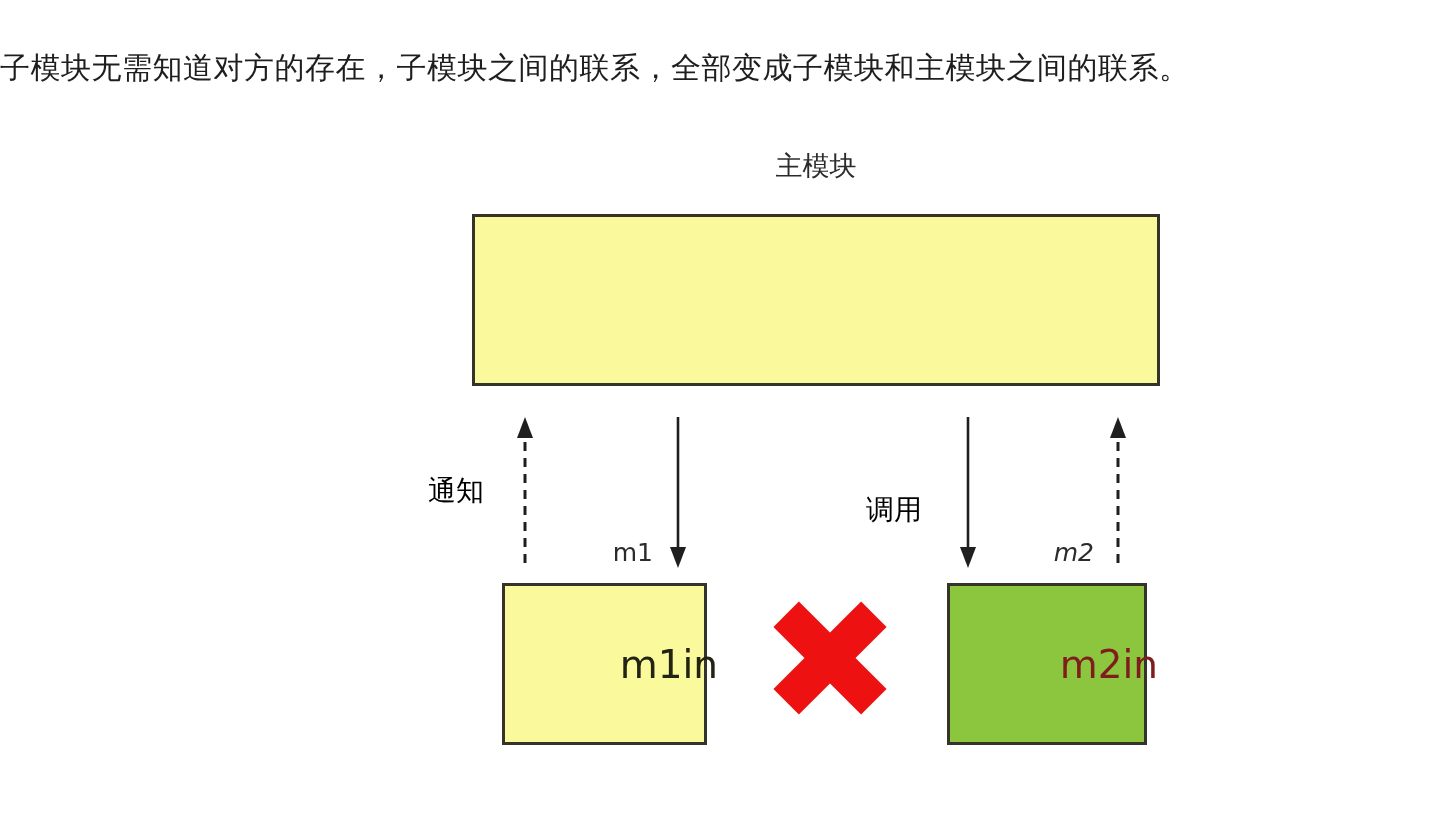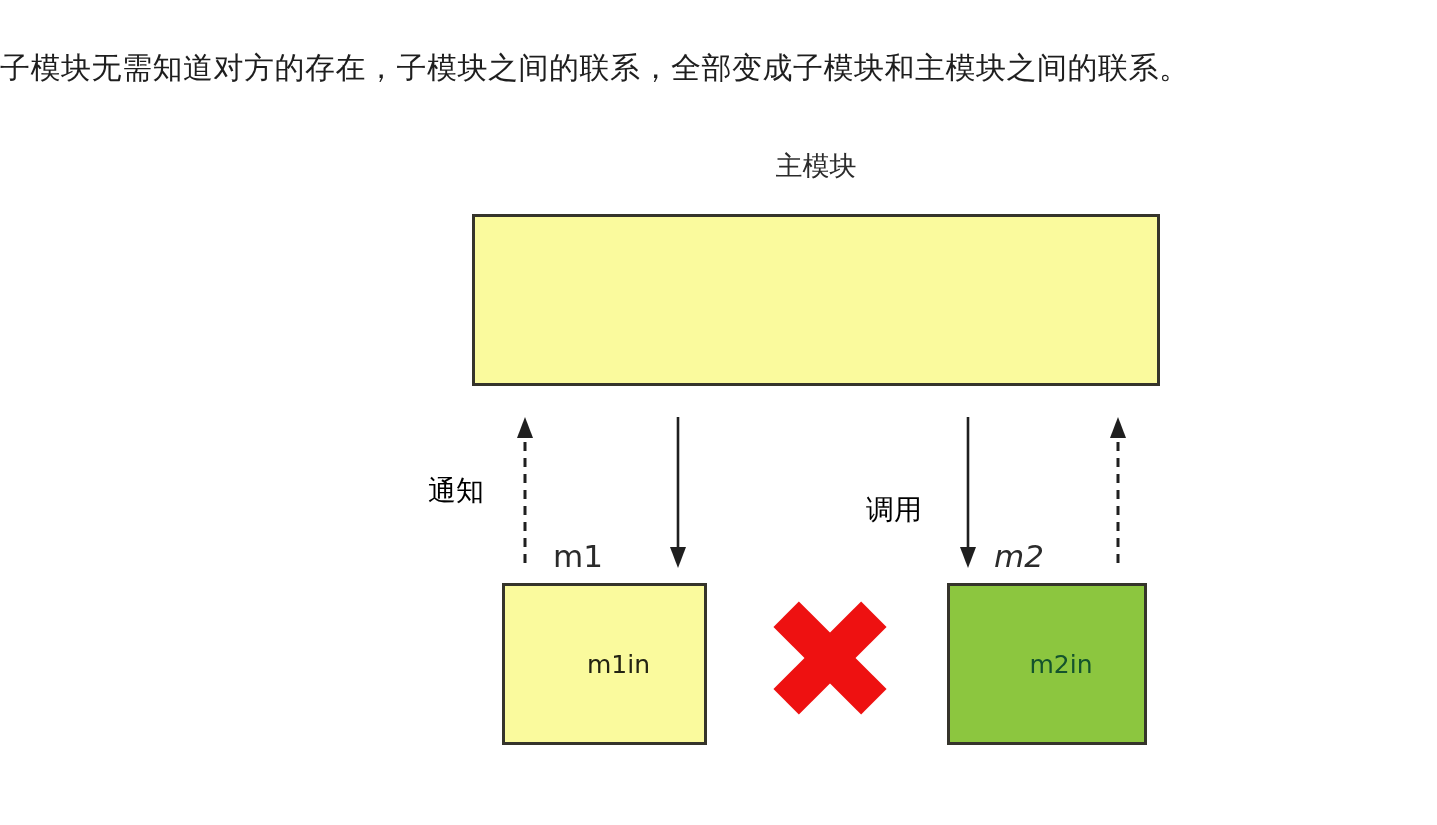--- a/index.html
+++ b/index.html
@@ -41,53 +41,53 @@
   .main-module-box {
     left: 472px;
     top: 214px;
     width: 688px;
     height: 172px;
     background: var(--yellow, #fafa9d);
   }
   .sub-box {
     display: flex;
     align-items: center;
-    justify-content: center;
+    justify-content: flex-end;
     font-family: "DejaVu Sans", "Liberation Sans", sans-serif;
-    font-size: 25px;
+    font-size: 39px;
     color: #232313;
   }
   .m1-box {
     left: 502px;
     top: 583px;
     width: 205px;
     height: 162px;
     background: var(--yellow, #fafa9d);
   }
   .m1-box span { transform: translateX(14px); }
   .m2-box {
     left: 947px;
     top: 583px;
     width: 200px;
     height: 162px;
     background: var(--green, #8cc63f);
   }
-  .m2-box span { transform: translateX(14px); color: #14532d; }
+  .m2-box span { transform: translateX(14px); color: #7f1d1d; }
   .flow-label {
     position: absolute;
     font-size: 28px;
     color: #000000;
   }
   .notify-label { left: 428px; top: 472px; }
   .call-label   { left: 866px; top: 491px; }
   .port-label {
     position: absolute;
     width: 100px;
-    text-align: left;
-    font-size: 31px;
+    text-align: right;
+    font-size: 25px;
     color: #2b2b2b;
   }
   .m1-label { left: 553px; top: 538px; }
   .m2-label { left: 994px; top: 538px; font-style: italic; }
   .arrows-layer {
     position: absolute;
     left: 0;
     top: 0;
     width: 1437px;
     height: 825px;

